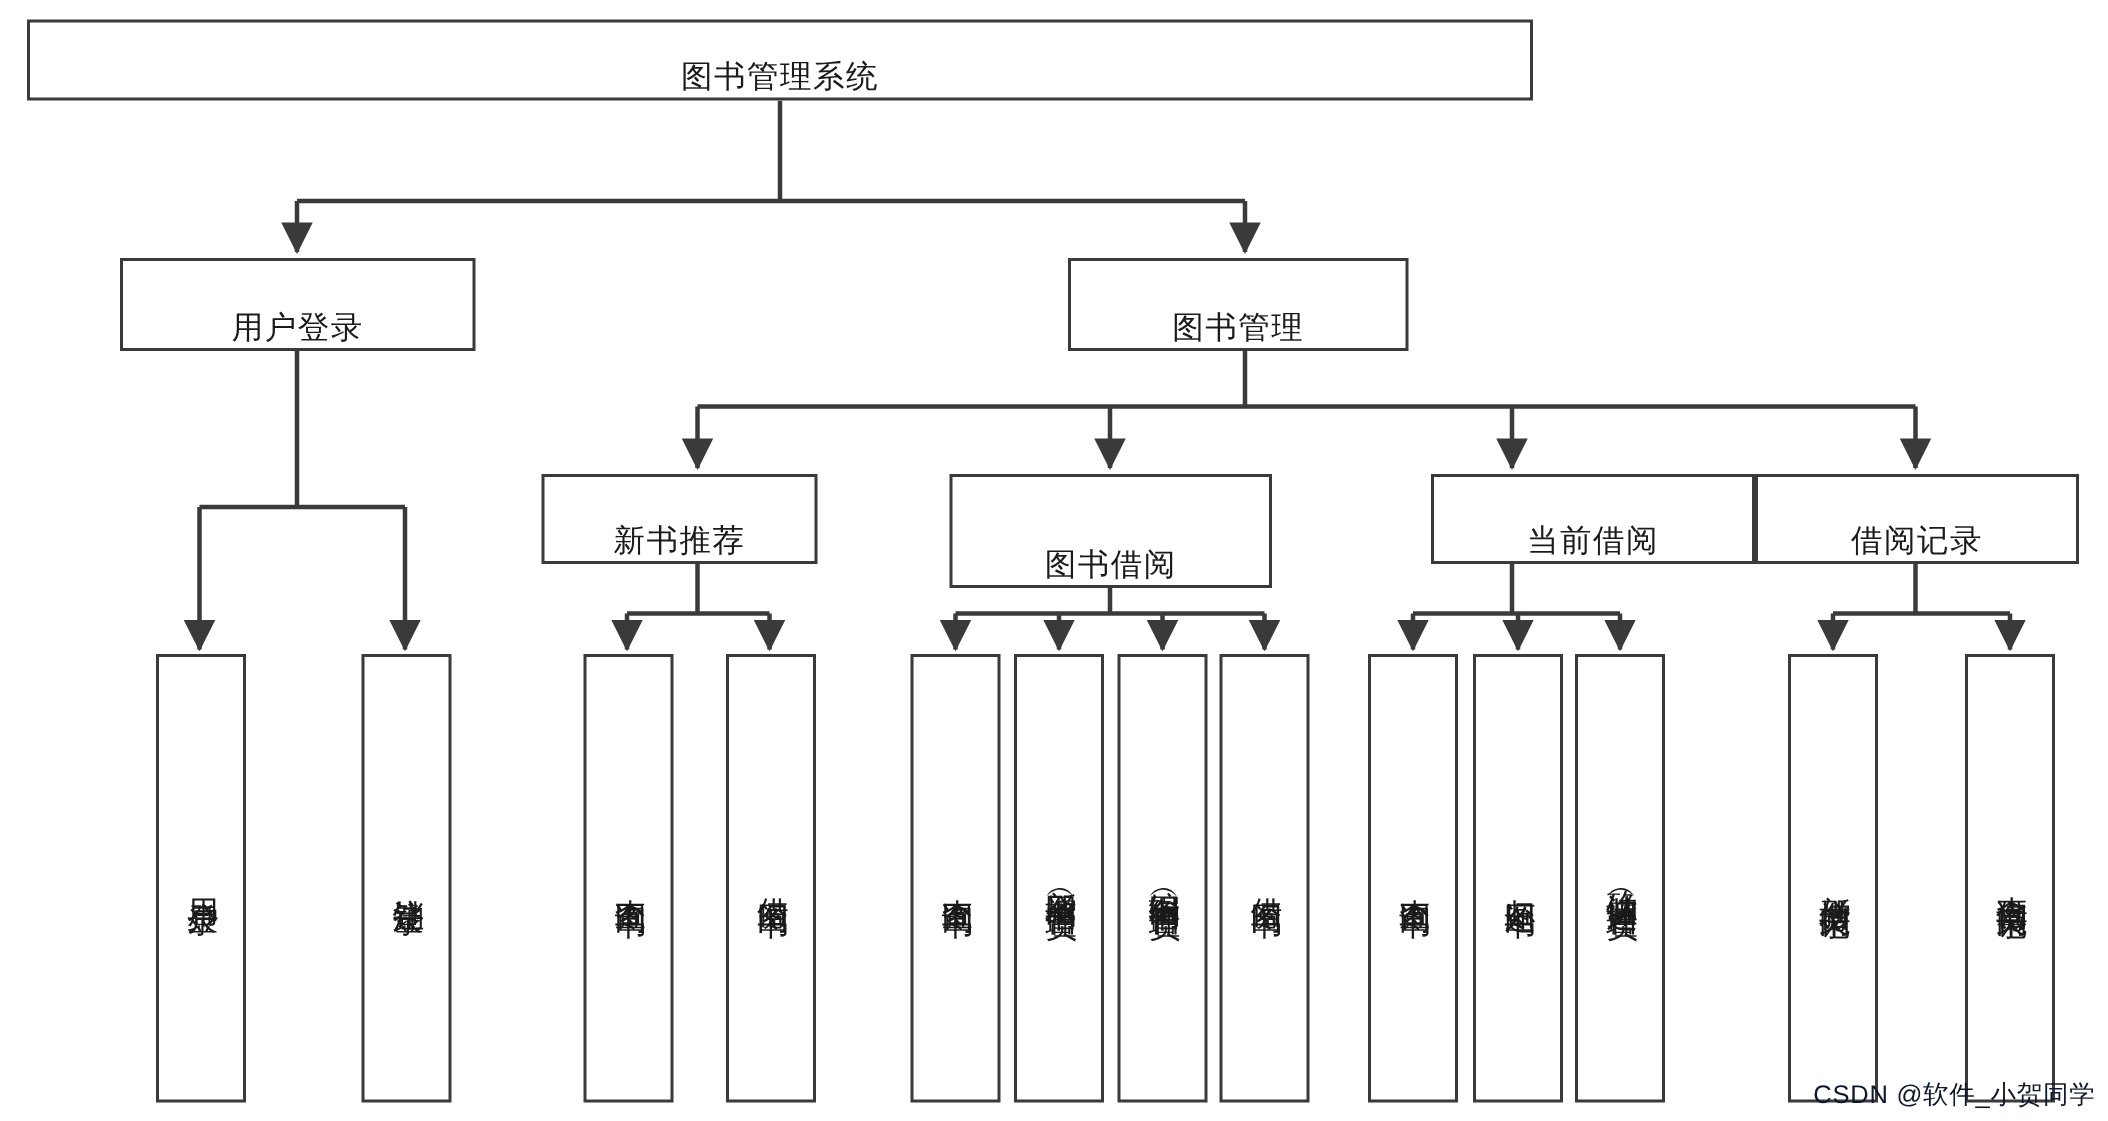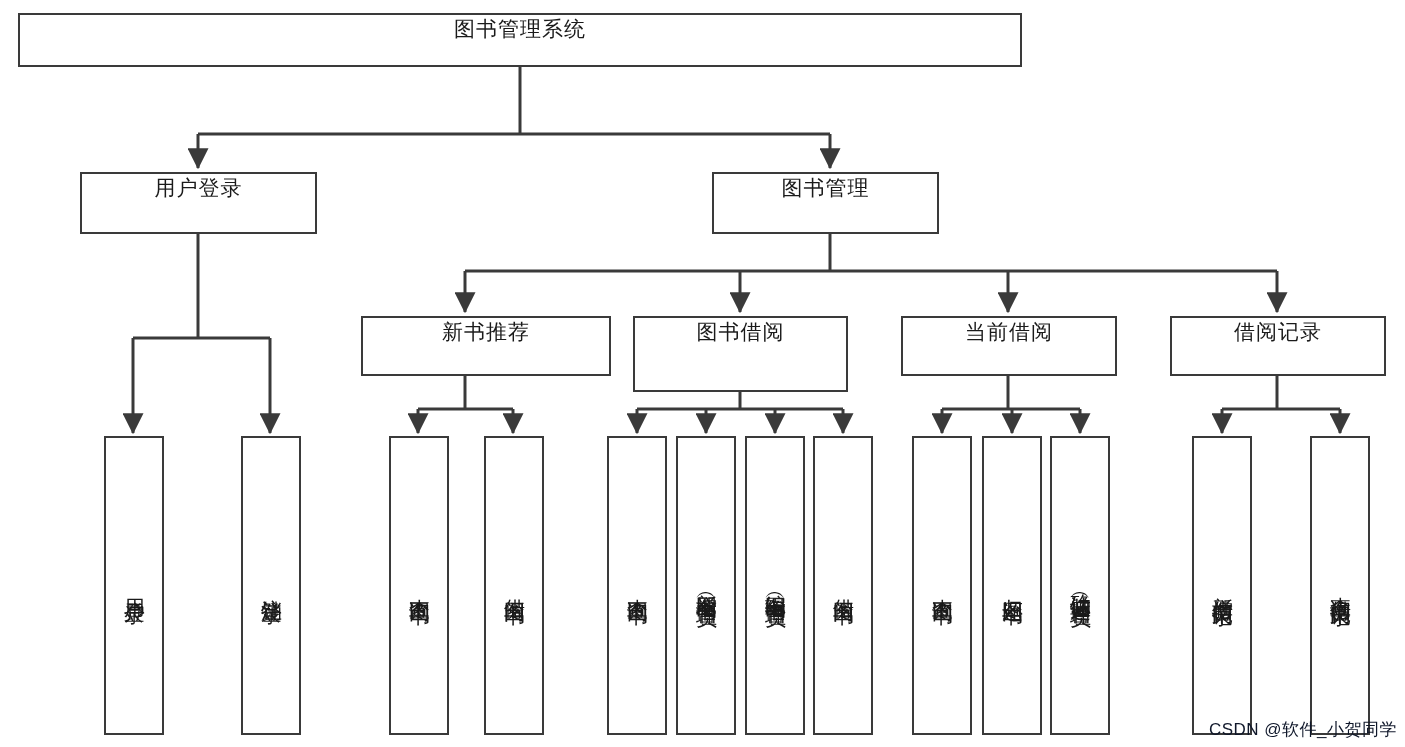--- a/index.html
+++ b/index.html
@@ -24,21 +24,21 @@
     width: 1405px;
     height: 747px;
     pointer-events: none;
   }
   .node {
     position: absolute;
     box-sizing: border-box;
     background: #ffffff;
     border: 2.5px solid #3a3a3a;
     display: flex;
-    align-items: flex-start;
+    align-items: flex-end;
     justify-content: center;
     color: #1a1a1a;
   }
   .node.horiz {
     font-size: 21px;
     letter-spacing: 1px;
   }
   .node.vert {
     writing-mode: vertical-rl;
     text-orientation: upright;
@@ -126,27 +126,27 @@
     <span>图书管理系统</span>
   </div>
 
   <div class="node horiz" style="left:80px; top:172px; width:237px; height:62px;">
     <span>用户登录</span>
   </div>
   <div class="node horiz" style="left:712px; top:172px; width:227px; height:62px;">
     <span>图书管理</span>
   </div>
 
-  <div class="node horiz" style="left:361px; top:316px; width:250px; height:60px;">
+  <div class="node horiz" style="left:361px; top:316px; width:184px; height:60px;">
     <span>新书推荐</span>
   </div>
   <div class="node horiz" style="left:633px; top:316px; width:215px; height:76px;">
     <span>图书借阅</span>
   </div>
-  <div class="node horiz" style="left:901px; top:316px; width:216px; height:60px;">
+  <div class="node horiz" style="left:954px; top:316px; width:216px; height:60px;">
     <span>当前借阅</span>
   </div>
   <div class="node horiz" style="left:1170px; top:316px; width:216px; height:60px;">
     <span>借阅记录</span>
   </div>
 
   <div class="node vert" style="left:104px; top:436px; width:60px; height:299px;">
     <span class="vlabel">用户登录</span>
   </div>
   <div class="node vert" style="left:241px; top:436px; width:60px; height:299px;">

